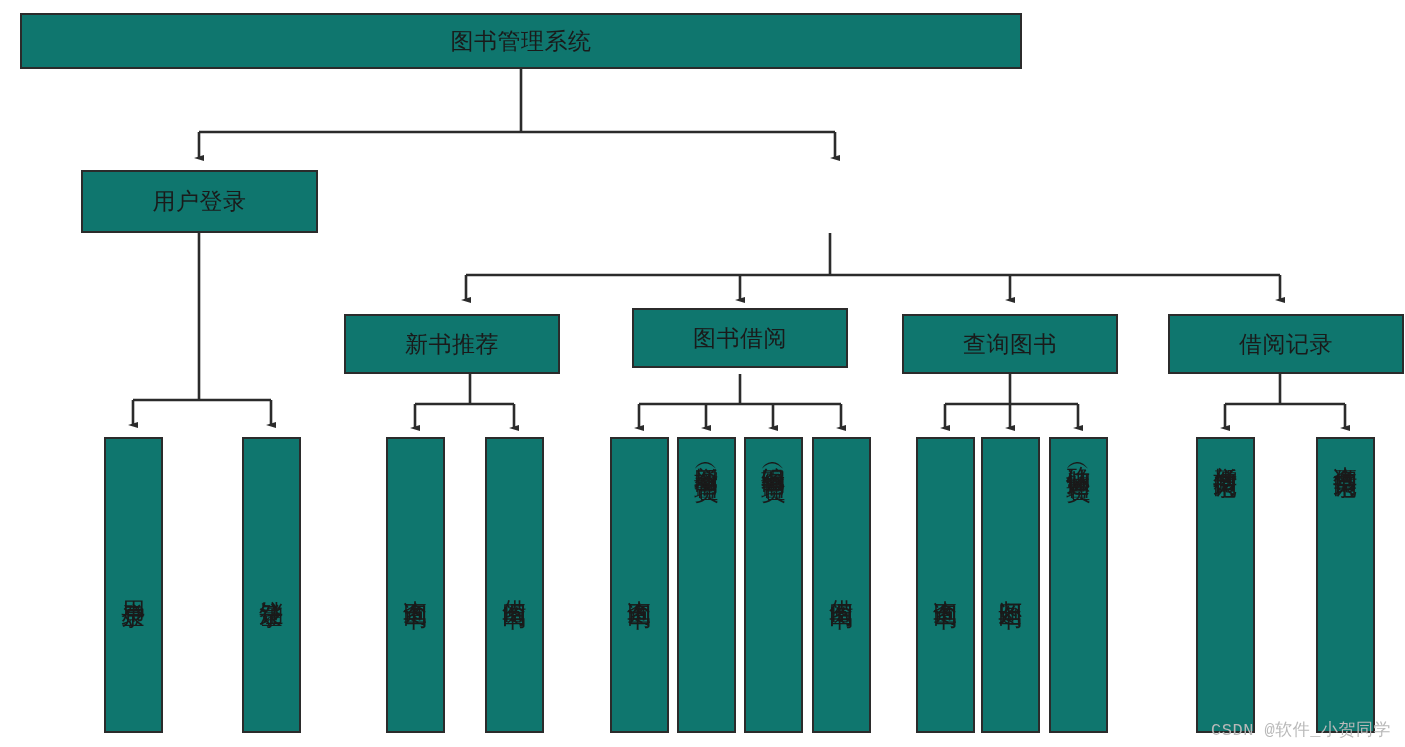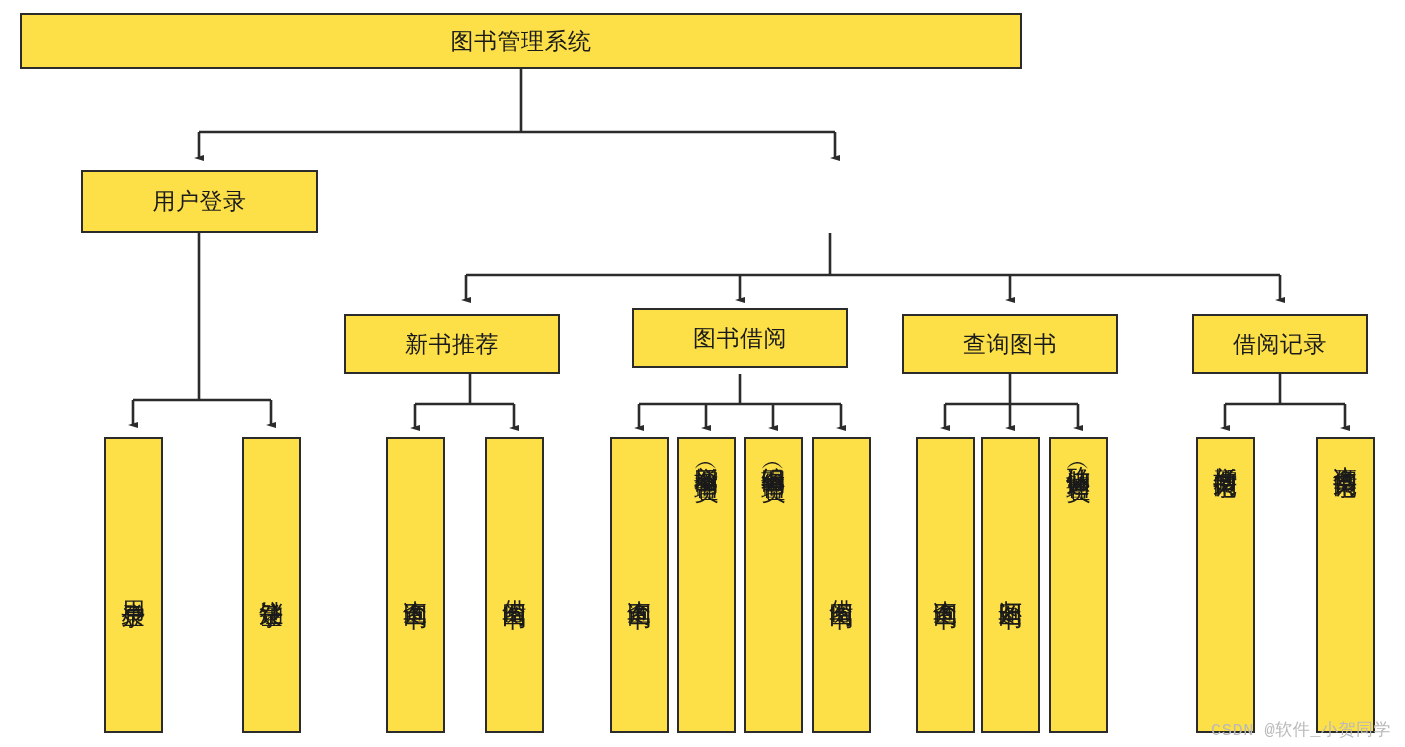--- a/index.html
+++ b/index.html
@@ -23,21 +23,21 @@
     position: absolute;
     left: 0;
     top: 0;
     width: 1405px;
     height: 747px;
     pointer-events: none;
   }
   .node {
     position: absolute;
     box-sizing: border-box;
-    background: #fde047;
+    background: #0f766e;
     border: 2px solid #2b2b2b;
     display: flex;
     align-items: center;
     justify-content: center;
     color: #1a1a1a;
     text-align: left;
   }
   .node-label {
     display: block;
     line-height: 1.22;
@@ -139,21 +139,21 @@
 
   <div class="node horizontal" style="left:344px; top:314px; width:216px; height:60px;">
     <span class="node-label">新书推荐</span>
   </div>
   <div class="node horizontal" style="left:632px; top:308px; width:216px; height:60px;">
     <span class="node-label">图书借阅</span>
   </div>
   <div class="node horizontal" style="left:902px; top:314px; width:216px; height:60px;">
     <span class="node-label">查询图书</span>
   </div>
-  <div class="node horizontal" style="left:1192px; top:314px; width:176px; height:60px;">
+  <div class="node horizontal" style="left:1168px; top:314px; width:236px; height:60px;">
     <span class="node-label">借阅记录</span>
   </div>
 
   <div class="node vertical short" style="left:104px; top:437px; width:59px; height:296px;">
     <span class="node-label">用户登录</span>
   </div>
   <div class="node vertical short" style="left:242px; top:437px; width:59px; height:296px;">
     <span class="node-label">注销登录</span>
   </div>
 

